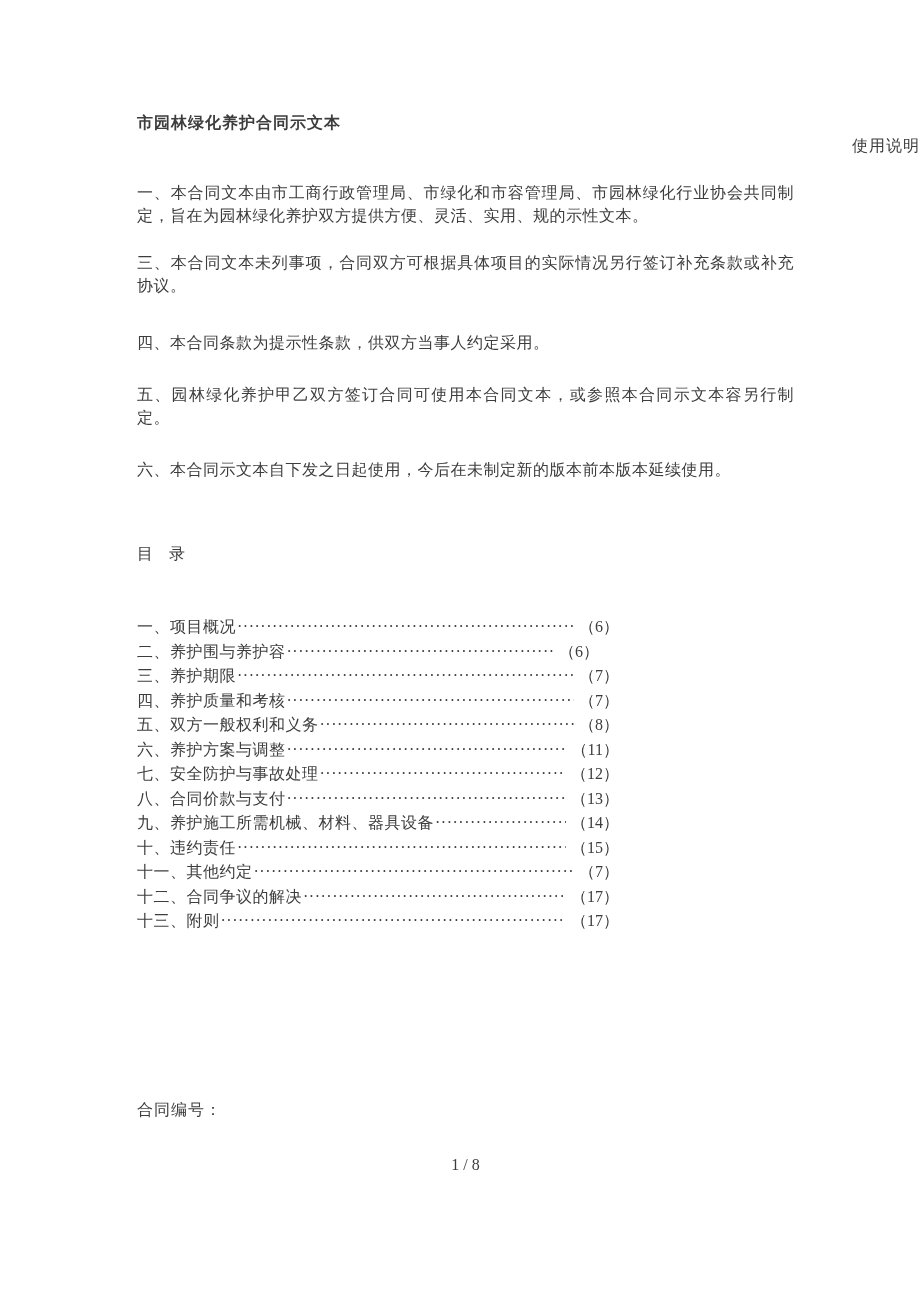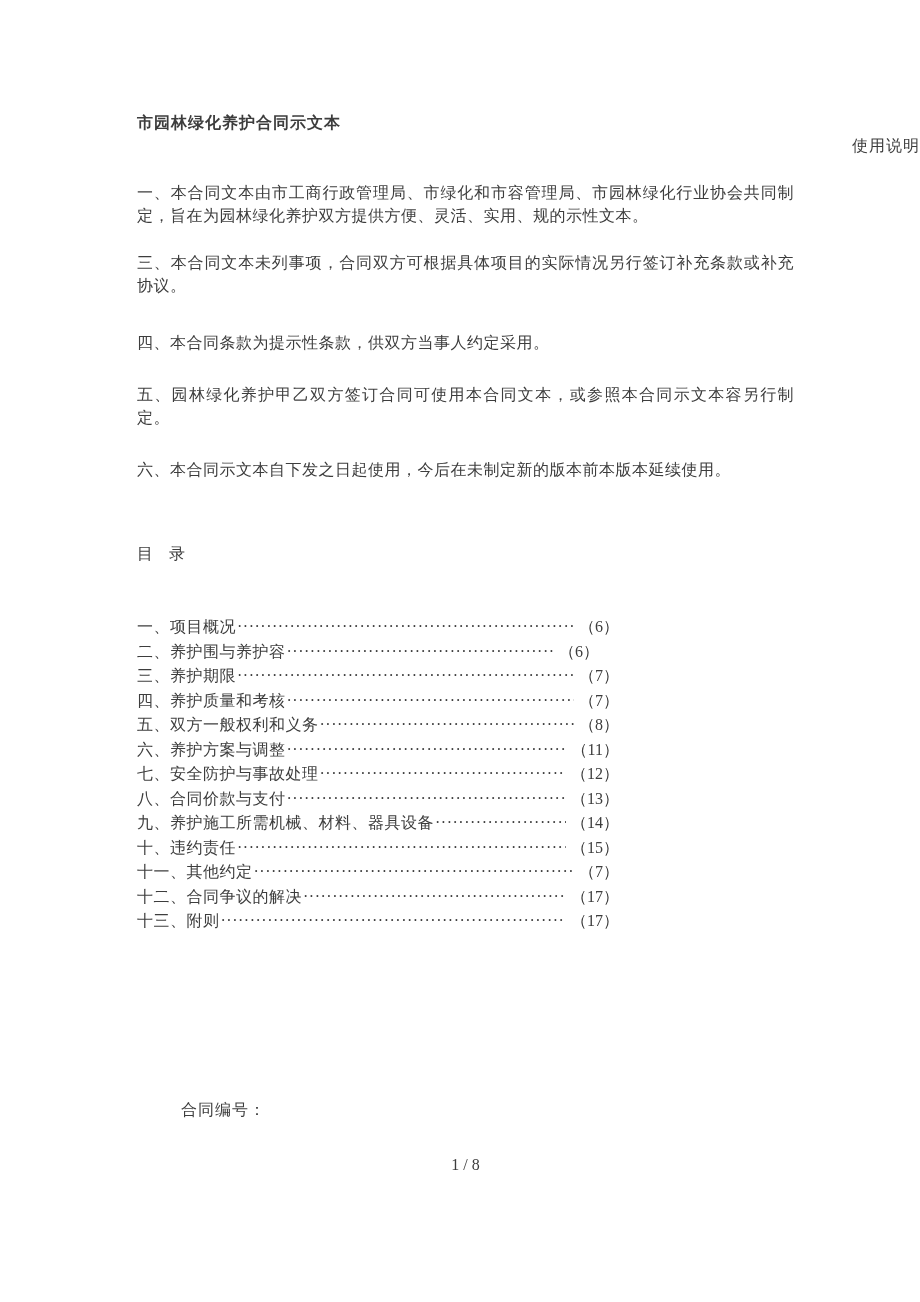--- a/index.html
+++ b/index.html
@@ -65,21 +65,20 @@
     overflow: hidden;
     margin: 0 5px 0 1px;
     letter-spacing: 0.5px;
   }
   .toc-page { flex: none; }
   .contract-number {
     margin-top: 164px;
     font-size: 16px;
     line-height: 23px;
     letter-spacing: 1px;
-    margin-left: 44px;
   }
   .page-indicator {
     margin-top: 32px;
     width: 657px;
     text-align: center;
     font-size: 16px;
     line-height: 23px;
   }
 </style>
 </head>

